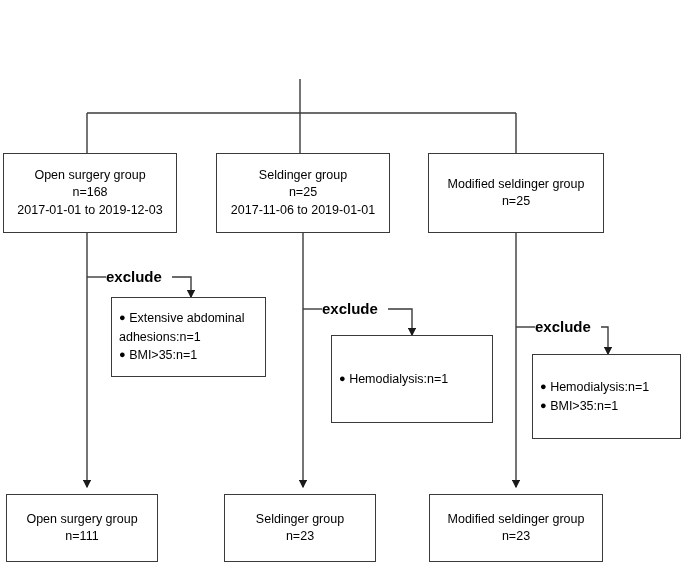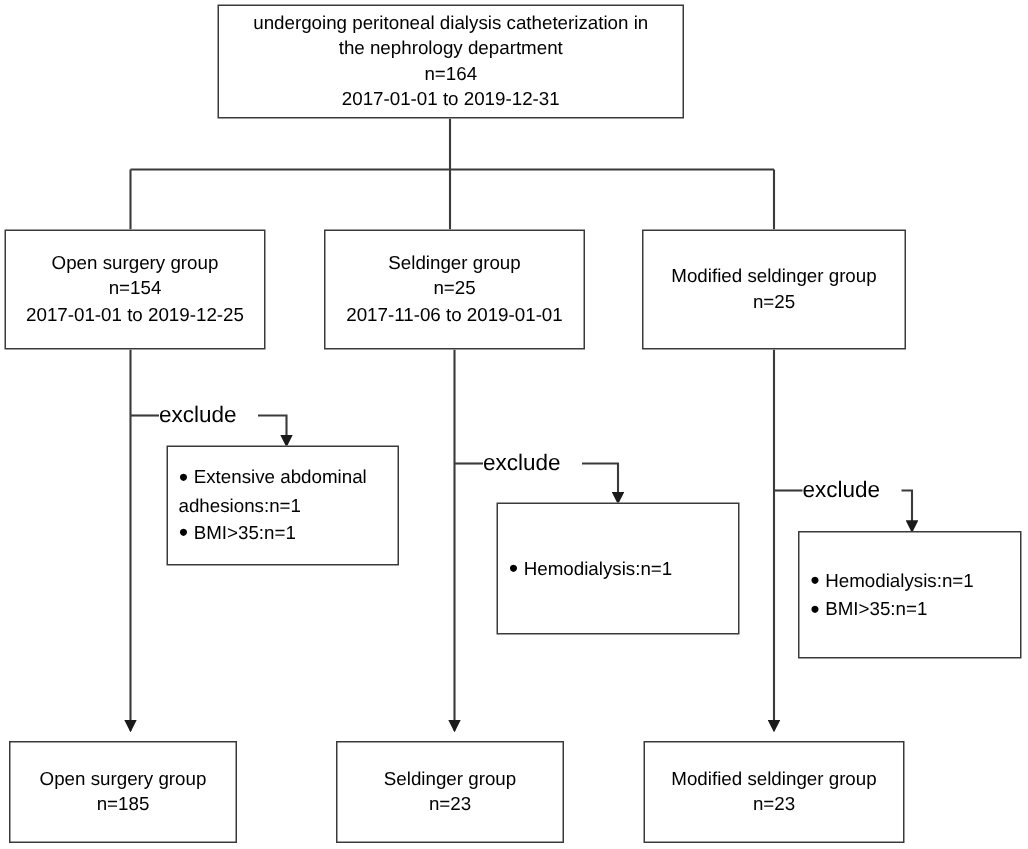--- a/index.html
+++ b/index.html
@@ -42,20 +42,21 @@
   }
   .exbox .item{display:block;}
   .bullet{font-size:11px;vertical-align:1px;}
 
   .exlabel{
     position:absolute;
     font-size:15px;
     line-height:1;
     white-space:nowrap;
     background:transparent;
+    font-weight:bold;
   }
 </style>
 </head>
 <body>
 
 <div id="stage">
 
   <svg class="connectors" viewBox="0 0 685 566" xmlns="http://www.w3.org/2000/svg">
     <defs>
       <marker id="arrow" viewBox="0 0 10 10" refX="8.5" refY="5" markerWidth="6" markerHeight="6" orient="auto-start-reverse">
@@ -82,31 +83,25 @@
       <path d="M 172 277 L 191 277 L 191 297" marker-end="url(#arrow)"></path>
 
       <path d="M 303 309 L 322 309"></path>
       <path d="M 388 309 L 412 309 L 412 335" marker-end="url(#arrow)"></path>
 
       <path d="M 516 327 L 535 327"></path>
       <path d="M 601 327 L 608 327 L 608 354" marker-end="url(#arrow)"></path>
     </g>
   </svg>
 
-  <div class="box" style="left:145px;top:3px;width:311px;height:76px;">
-    <span class="line">undergoing peritoneal dialysis catheterization in</span>
-    <span class="line">the nephrology department</span>
-    <span class="line">n=164</span>
-    <span class="line">2017-01-01 to 2019-12-31</span>
-  </div>
 
   <div class="box" style="left:3px;top:153px;width:174px;height:80px;">
     <span class="line">Open surgery group</span>
-    <span class="line">n=154</span>
-    <span class="line">2017-01-01 to 2019-12-25</span>
+    <span class="line">n=168</span>
+    <span class="line">2017-01-01 to 2019-12-03</span>
   </div>
 
   <div class="box" style="left:216px;top:153px;width:174px;height:80px;">
     <span class="line">Seldinger group</span>
     <span class="line">n=25</span>
     <span class="line">2017-11-06 to 2019-01-01</span>
   </div>
 
   <div class="box" style="left:428px;top:153px;width:176px;height:80px;">
     <span class="line">Modified seldinger group</span>
@@ -126,21 +121,21 @@
     <span class="item"><span class="bullet">●</span> <span>Hemodialysis:n=1</span></span>
   </div>
 
   <div class="exbox" style="left:532px;top:354px;width:149px;height:85px;">
     <span class="item"><span class="bullet">●</span> <span>Hemodialysis:n=1</span></span>
     <span class="item"><span class="bullet">●</span> <span>BMI&gt;35:n=1</span></span>
   </div>
 
   <div class="box" style="left:6px;top:494px;width:152px;height:68px;">
     <span class="line">Open surgery group</span>
-    <span class="line">n=185</span>
+    <span class="line">n=111</span>
   </div>
 
   <div class="box" style="left:224px;top:494px;width:152px;height:68px;">
     <span class="line">Seldinger group</span>
     <span class="line">n=23</span>
   </div>
 
   <div class="box" style="left:429px;top:494px;width:174px;height:68px;">
     <span class="line">Modified seldinger group</span>
     <span class="line">n=23</span>

